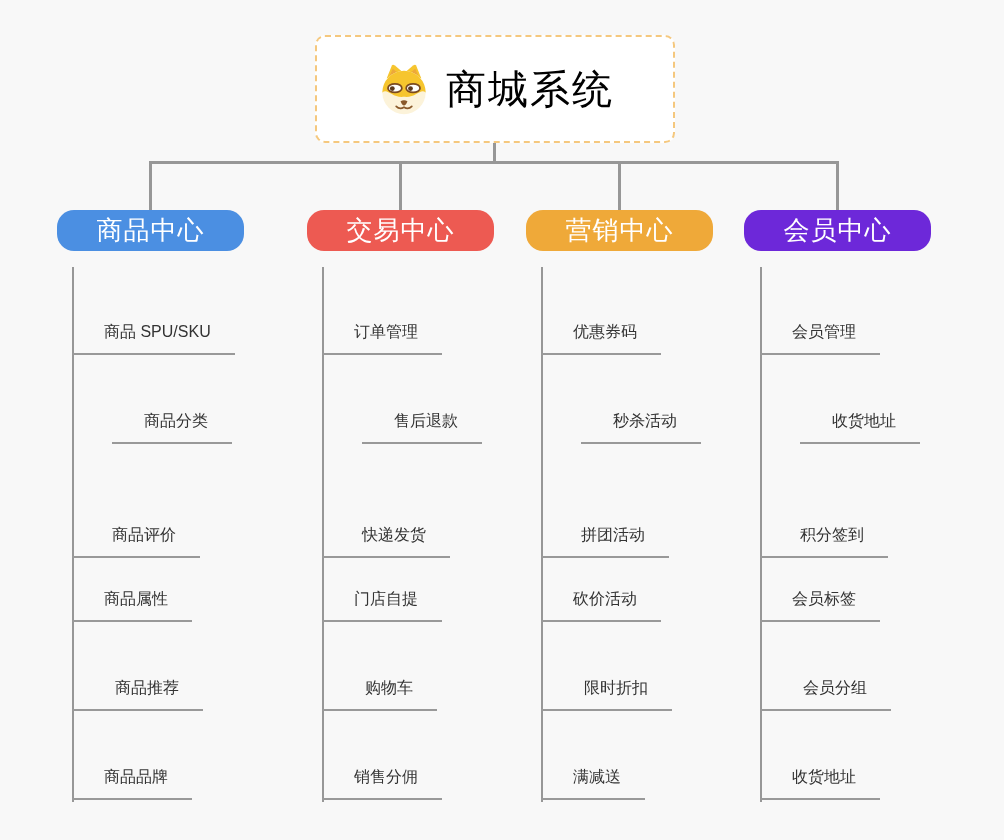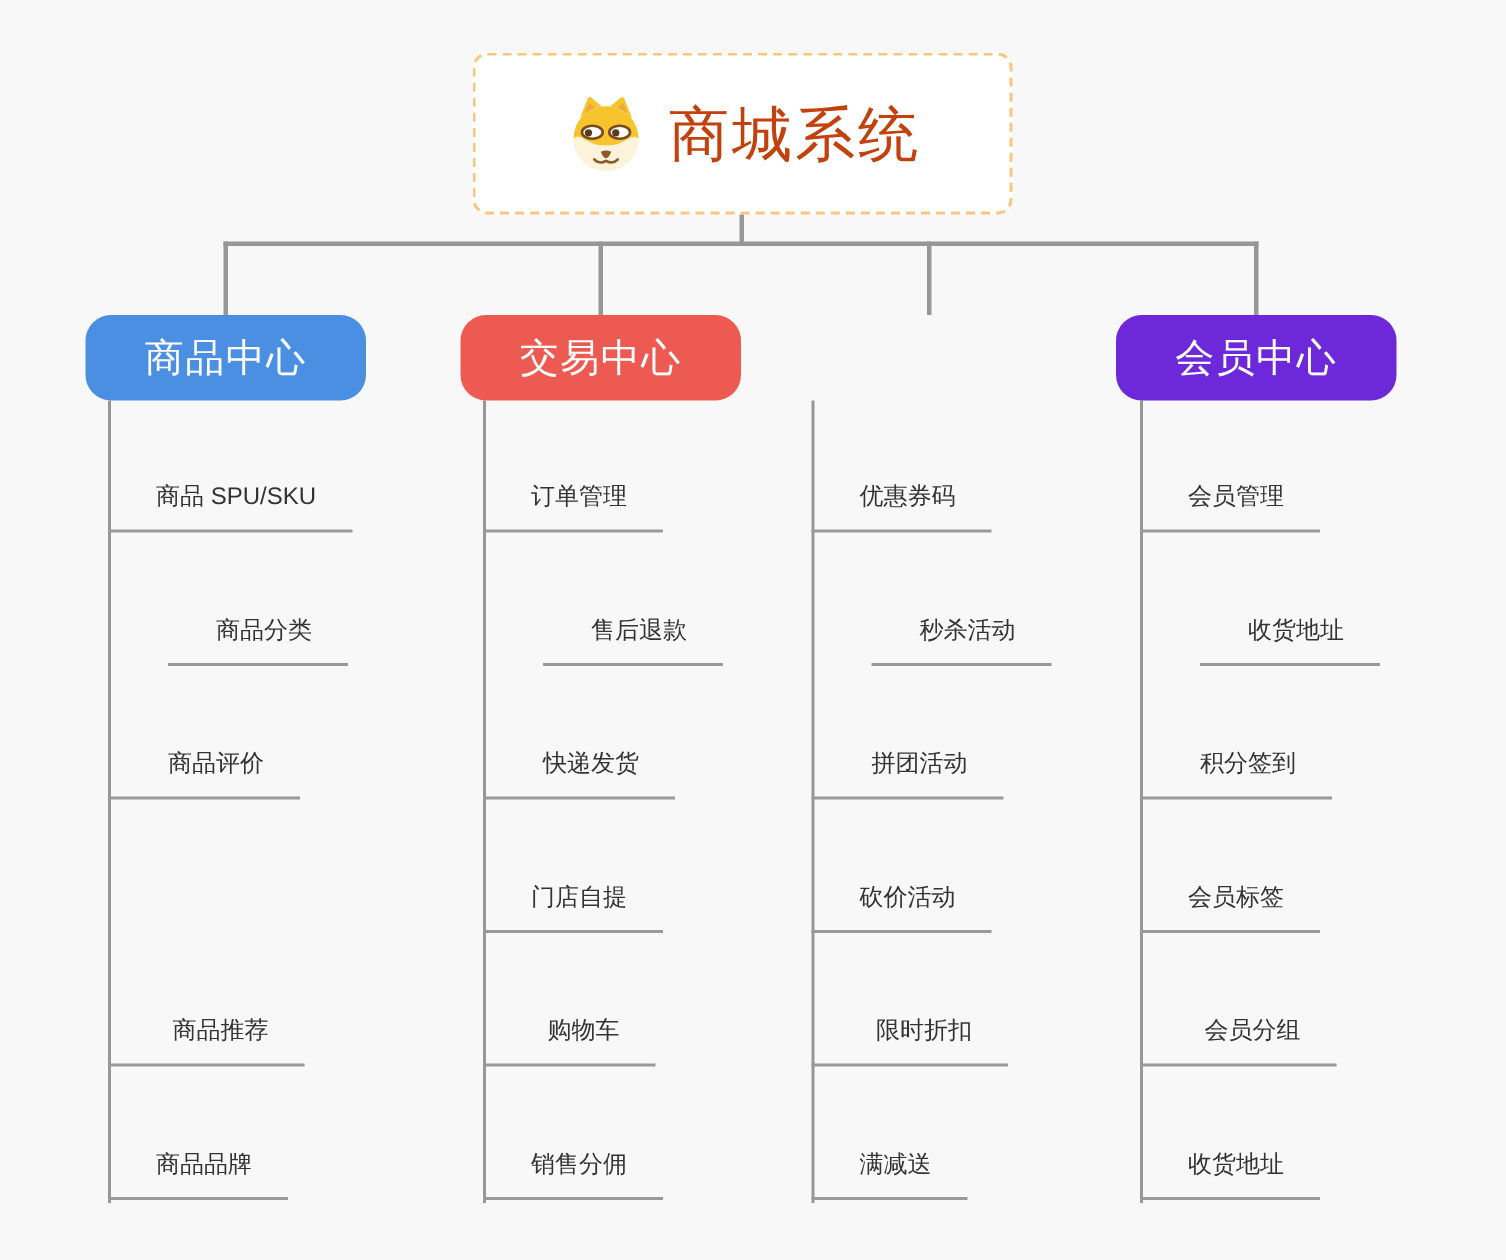--- a/index.html
+++ b/index.html
@@ -24,29 +24,29 @@
     background: #FFFFFF;
     border: 2px dashed #F5C87E;
     border-radius: 10px;
     box-sizing: border-box;
     display: flex; align-items: center; justify-content: center;
     gap: 14px;
     cursor: pointer;
   }
   .root-label {
     font-size: 40px;
-    color: #c2410c;
+    color: #000000;
     letter-spacing: 2px;
     white-space: nowrap;
   }
 
   
   .branch-header {
     position: absolute; top: 210px;
-    width: 187px; height: 57px;
+    width: 187px; height: 41px;
     border-radius: 17px;
     color: #FFFFFF;
     font-size: 26px;
     display: flex; align-items: center; justify-content: center;
     letter-spacing: 1px;
     cursor: pointer;
   }
   .bh0 { left: 57px; }
   .bh1 { left: 307px; }
   .bh2 { left: 526px; }
@@ -77,21 +77,21 @@
     border-bottom: 2px solid #999999;
     white-space: nowrap;
     cursor: pointer;
   }
   .c0 { left: 72px; }
   .c1 { left: 322px; }
   .c2 { left: 541px; }
   .c3 { left: 760px; text-align: right; }
   .r0 { top: 317px; }
   .r1 { top: 406px; margin-left: 40px; }
-  .r2 { top: 495px; padding-left: 40px; }
+  .r2 { top: 520px; padding-left: 40px; }
   .r3 { top: 584px; }
   .r4 { top: 673px; padding-left: 43px; }
   .r5 { top: 762px; }
 </style>
 </head>
 <body>
 
 <div class="canvas">
 
   <div class="line v3" style="left:493px; top:143px; height:20px;"></div>
@@ -124,27 +124,31 @@
     </span>
     <span class="root-label">商城系统</span>
   </div>
 
   <div class="branch-header bh0" style="background: rgb(75, 143, 226);">
     <span>商品中心</span>
   </div>
   <div class="branch-header bh1" style="background: rgb(237, 90, 82);">
     <span>交易中心</span>
   </div>
+  <div class="branch-header bh2" style="background: rgb(239, 169, 57);">
+    <span>营销中心</span>
+  </div>
   <div class="branch-header bh3" style="background: #6d28d9;">
     <span>会员中心</span>
   </div>
 
   <div class="leaf c0 r0"><span>商品 SPU/SKU</span></div>
   <div class="leaf c0 r1"><span>商品分类</span></div>
   <div class="leaf c0 r2"><span>商品评价</span></div>
+  <div class="leaf c0 r3"><span>商品属性</span></div>
   <div class="leaf c0 r4"><span>商品推荐</span></div>
   <div class="leaf c0 r5"><span>商品品牌</span></div>
 
   <div class="leaf c1 r0"><span>订单管理</span></div>
   <div class="leaf c1 r1"><span>售后退款</span></div>
   <div class="leaf c1 r2"><span>快递发货</span></div>
   <div class="leaf c1 r3"><span>门店自提</span></div>
   <div class="leaf c1 r4"><span>购物车</span></div>
   <div class="leaf c1 r5"><span>销售分佣</span></div>
 

